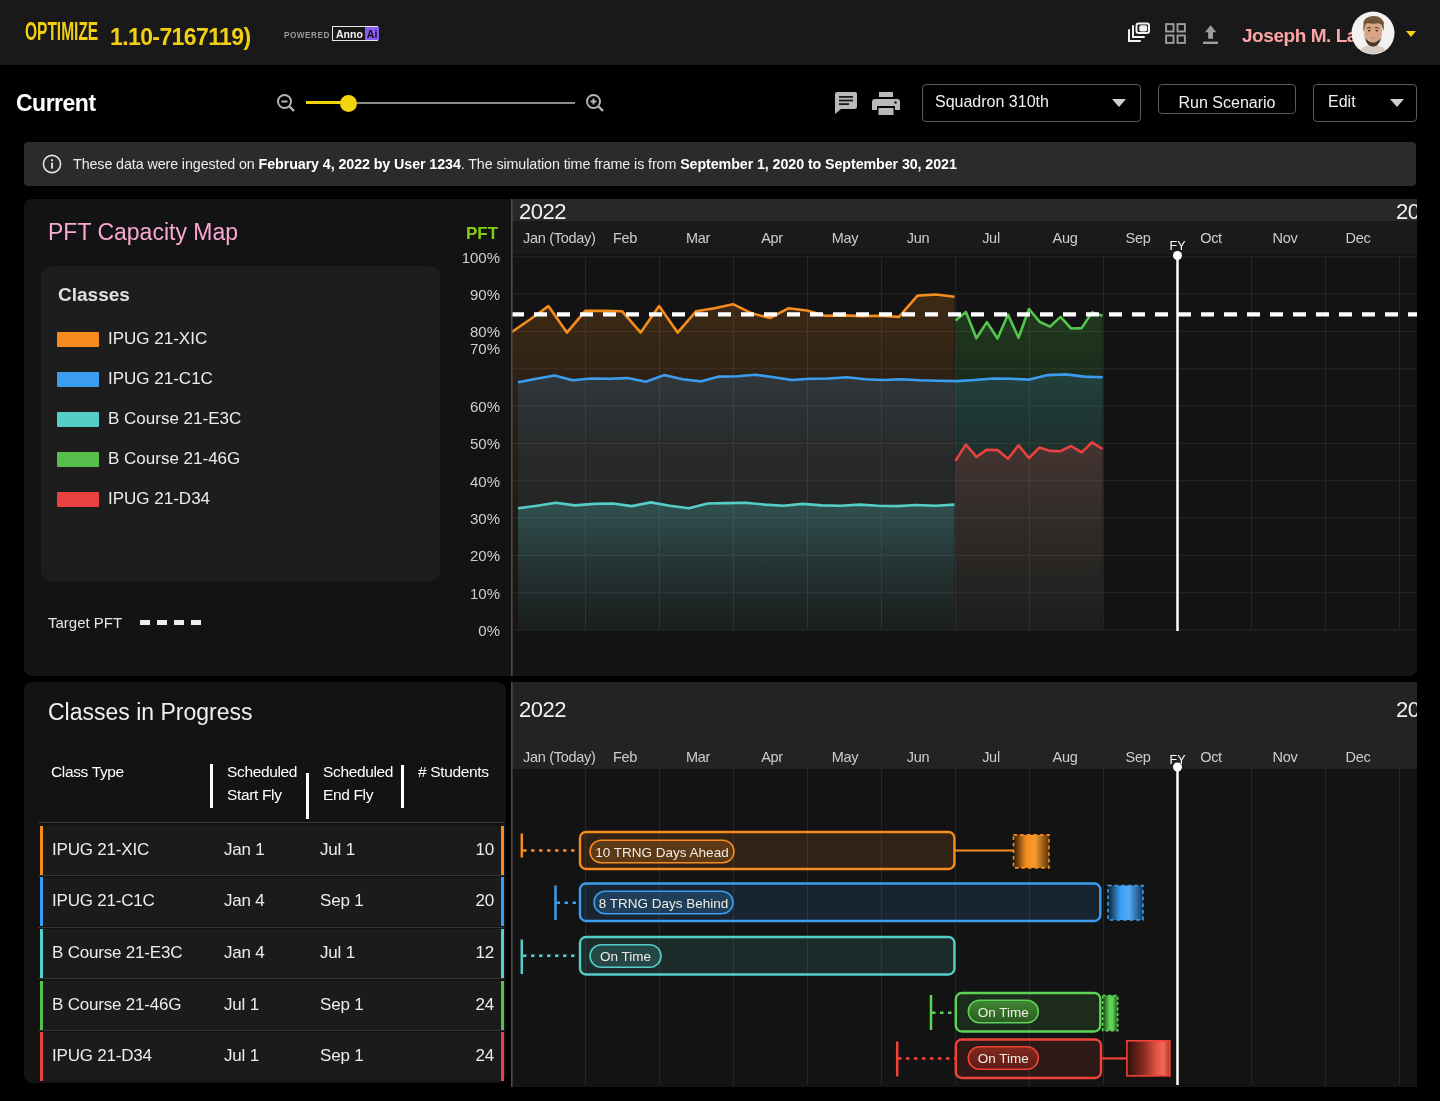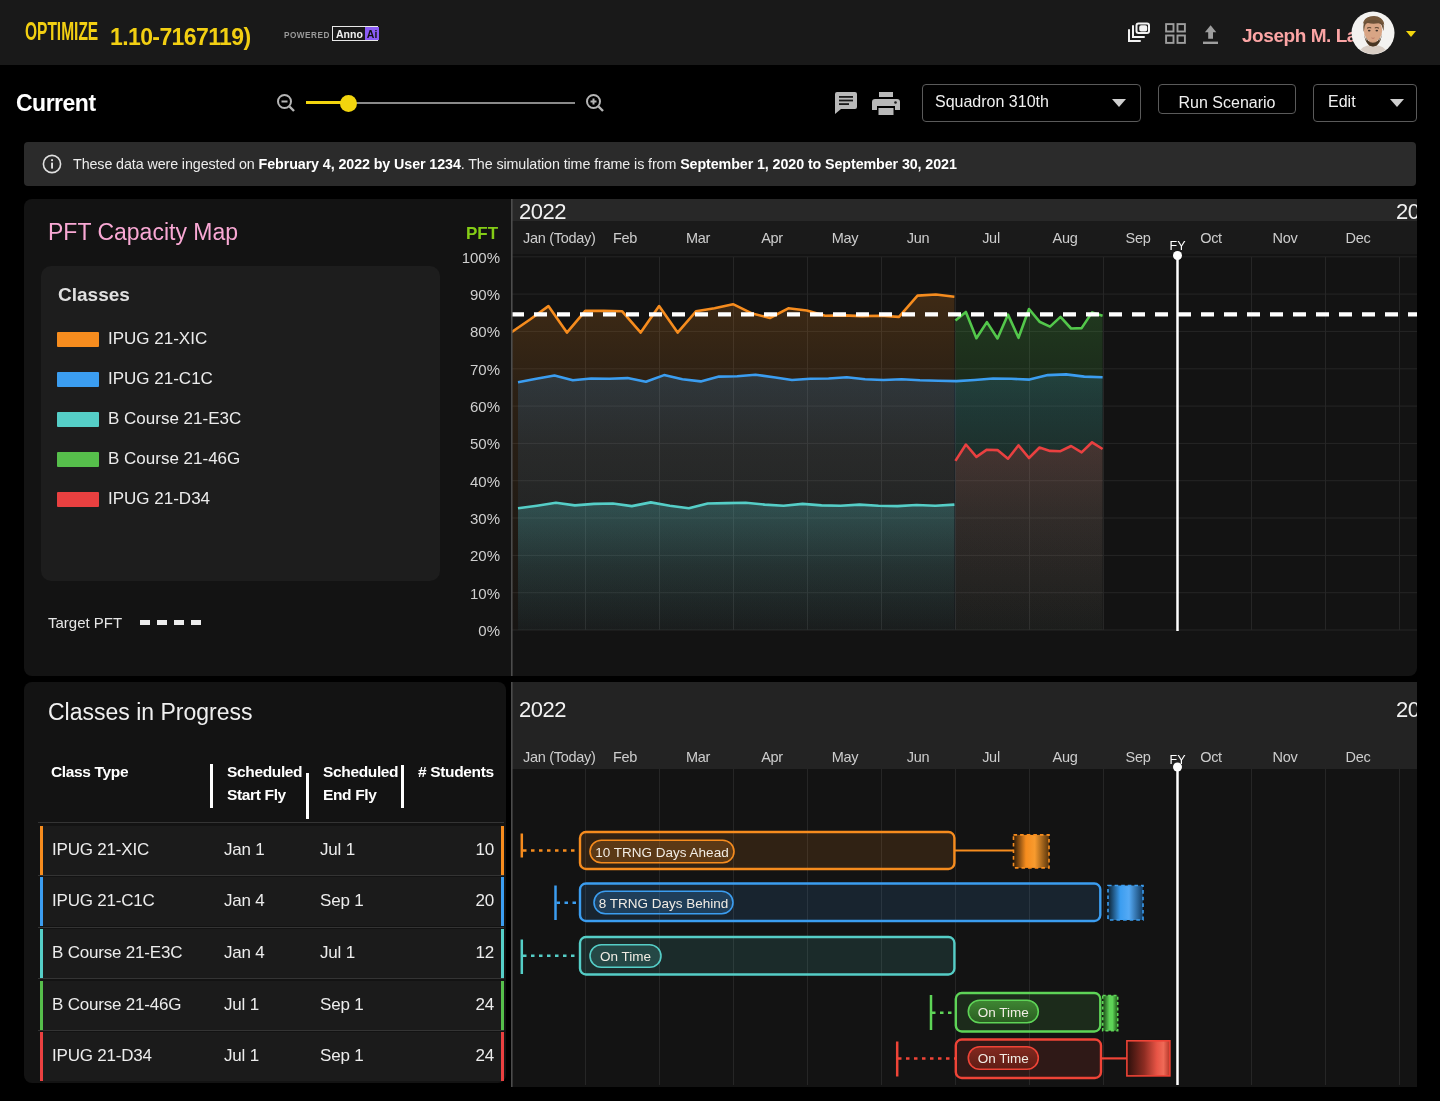--- a/index.html
+++ b/index.html
@@ -23,21 +23,21 @@
 .classcard { position:absolute; left:41px; top:266px; width:399px; height:315px; background:#1d1d1d; border-radius:10px; }
 .classlbl { position:absolute; left:58px; top:284px; color:#e0e0e0; font-size:19px; font-weight:bold; }
 .legitem { position:absolute; left:57px; height:16px; display:flex; align-items:center; }
 .sw { width:42px; height:15px; display:inline-block; border-radius:1px; }
 .lt { color:#ececec; font-size:17px; margin-left:9px; }
 .targetpft { position:absolute; left:48px; top:614px; color:#e6e6e6; font-size:15px; }
 .tdash { position:absolute; left:140px; top:620px; width:66px; display:flex; gap:7px; } .tdash span { width:10px; height:5px; background:#ededed; display:inline-block; }
 .pftlbl { position:absolute; left:464px; top:224px; color:#84cc16; font-size:17px; font-weight:bold; width:36px; text-align:center; }
 .pct { position:absolute; left:420px; width:80px; text-align:right; color:#cfcfcf; font-size:15px; }
 .h2 { position:absolute; left:48px; top:699px; color:#f0f0f0; font-size:23px; }
-.thead { position:absolute; color:#fff; font-size:15.5px; font-weight:bold; letter-spacing:-0.35px; }
+.thead { position:absolute; color:#fff; font-size:15.5px; font-weight:normal; letter-spacing:-0.35px; }
 .tsep { position:absolute; width:2.5px; background:#fff; }
 .trow { position:absolute; left:40px; width:464px; height:48.5px; background:#1b1b1b; border-left:3px solid; border-right:3px solid; color:#ececec; font-size:17px; letter-spacing:-0.2px; line-height:48.5px; }
 .trow .tc1 { position:absolute; left:9px; }
 .trow .tc2 { position:absolute; left:181px; }
 .trow .tc3 { position:absolute; left:277px; }
 .trow .tc4 { position:absolute; right:7px; }
 .rowline { position:absolute; left:38px; width:466px; height:1px; background:#343434; }
 .mlab { fill:#cdcdcd; font-size:14.5px; letter-spacing:-0.3px; font-family:"Liberation Sans",sans-serif; }
 .ylab { fill:#f2f2f2; font-size:22px; letter-spacing:-0.5px; font-family:"Liberation Sans",sans-serif; }
 .fylab { fill:#fff; font-size:12.5px; font-family:"Liberation Sans",sans-serif; }
@@ -188,21 +188,21 @@
     <span></span>
   </div>
 <div class="pftlbl">PFT</div>
 <div class="pct" style="top:622px">0%</div>
 <div class="pct" style="top:585px">10%</div>
 <div class="pct" style="top:547px">20%</div>
 <div class="pct" style="top:510px">30%</div>
 <div class="pct" style="top:473px">40%</div>
 <div class="pct" style="top:435px">50%</div>
 <div class="pct" style="top:398px">60%</div>
-<div class="pct" style="top:361px">70%</div>
+<div class="pct" style="top:340px">70%</div>
 <div class="pct" style="top:323px">80%</div>
 <div class="pct" style="top:286px">90%</div>
 <div class="pct" style="top:249px">100%</div>
 
 <svg class="abs" style="left:511px;top:199px" width="906" height="477" viewBox="0 0 906 477">
 <defs>
 <linearGradient id="gO" x1="0" y1="0" x2="0" y2="1">
         <stop offset="0" stop-color="#f68c1e" stop-opacity="0.19"></stop>
         <stop offset="0.28" stop-color="#f68c1e" stop-opacity="0.11"></stop>
         <stop offset="1" stop-color="#f68c1e" stop-opacity="0.02"></stop>

